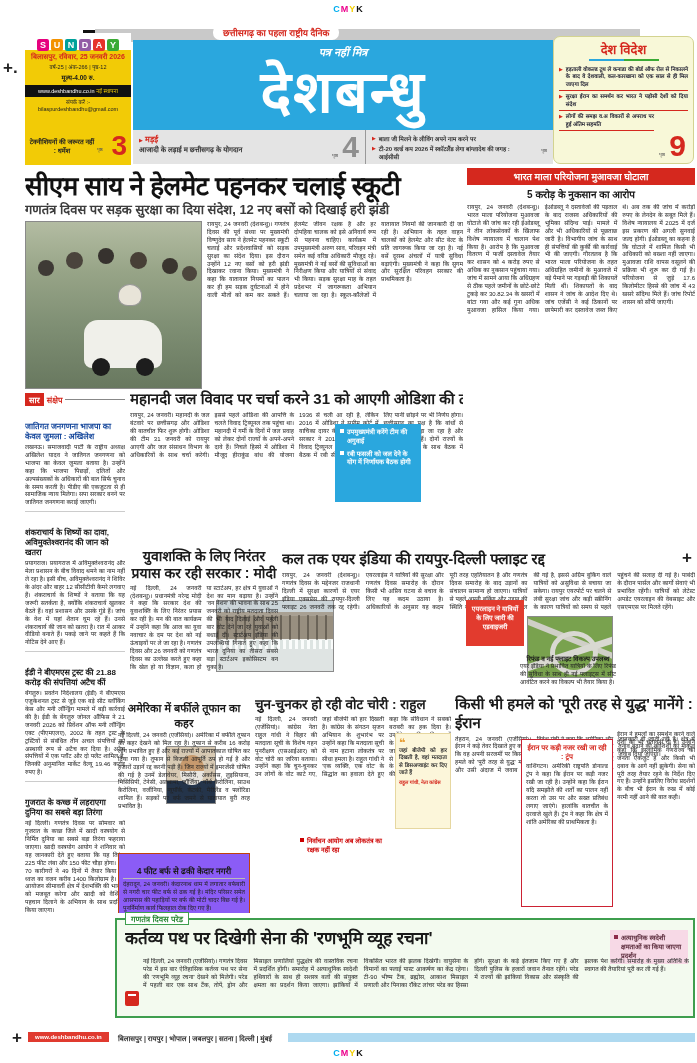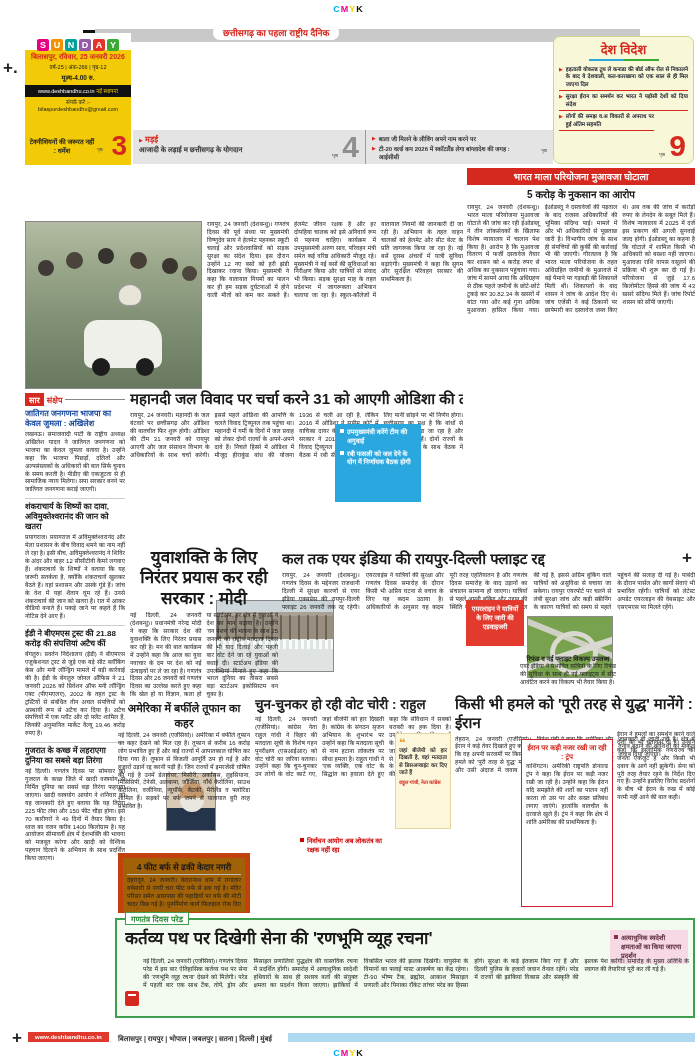--- a/index.html
+++ b/index.html
@@ -59,21 +59,21 @@
   .tease-li{font-size:6px;font-weight:bold;color:#333;display:flex;gap:3px;margin-top:2px;}
   .strip .bignum{color:#8f8f8f;font-size:30px;}
   .strip-page{position:absolute;right:6px;top:2px;text-align:right;}
   
   .h-lead{font-size:26px;font-weight:bold;color:#111;letter-spacing:-0.5px;}
   .h-sub{font-size:13px;font-weight:bold;color:#3c3c3c;}
   .kicker{background:#d5281e;color:#fff;font-size:9.5px;font-weight:bold;text-align:center;padding:2px 0;}
   .h-eow{font-size:16.5px;font-weight:bold;text-align:center;line-height:1.2;margin-top:3px;}
   .h-eow-sub{font-size:10px;font-weight:bold;text-align:center;margin-top:2px;}
   .h-mah{font-size:15px;font-weight:bold;}
-  .h-med{font-size:17px;font-weight:bold;text-align:center;line-height:1.2;}
+  .h-med{font-size:14px;font-weight:bold;text-align:center;line-height:1.2;}
   .h-air{font-size:15px;font-weight:bold;}
   .h-usa{font-size:11px;font-weight:bold;text-align:center;}
   .h-rahul{font-size:13.5px;font-weight:bold;}
   .h-iran{font-size:15px;font-weight:bold;line-height:1.25;}
   
   .photo{overflow:hidden;position:relative;border:1px solid #8a8a8a;box-sizing:border-box;}
   .lead-photo{background:linear-gradient(180deg,#b3bca2 0%,#97a487 30%,#7f8f74 62%,#68785f 100%);}
   .head{position:absolute;border-radius:50%;}
   .scooter{position:absolute;left:58px;top:98px;width:78px;height:48px;background:#f0f0ea;border-radius:14px 20px 8px 8px;}
   .scooter:before{content:"";position:absolute;left:8px;bottom:-8px;width:18px;height:18px;border-radius:50%;background:#1d1d1d;}
@@ -96,38 +96,38 @@
   .fuselage:after{content:"";position:absolute;left:0;right:0;bottom:1px;height:3px;background:#c8102e;}
   .tailfin{position:absolute;left:12%;top:16%;width:12px;height:16px;background:#c8102e;clip-path:polygon(0 0,100% 100%,0 100%);}
   
   .bluebox{background:#2aa7de;color:#fff;padding:4px 5px;box-sizing:border-box;}
   .bluebox .bi{display:flex;gap:3px;font-size:6.5px;font-weight:bold;line-height:1.35;margin-bottom:4px;text-align:left;}
   .bsq{width:4px;height:4px;background:#fff;margin-top:1px;flex:none;}
   
   .advisory{background:#e23b2e;color:#fff;font-size:6.5px;font-weight:bold;line-height:1.4;padding:4px;box-sizing:border-box;text-align:center;}
   .cap-title{font-size:6.5px;font-weight:bold;text-align:center;}
   
-  .kedar{border:5px solid #c2410c;padding:3px 4px;box-sizing:border-box;background:#a16207;}
+  .kedar{border:1px solid #c2410c;padding:11px 4px;box-sizing:border-box;background:#8b5cf6;}
   .kedar-title{font-size:8.5px;font-weight:bold;text-align:center;border-bottom:1px solid #bbb;padding-bottom:2px;margin-bottom:2px;}
   
   .quote{background:#fcf6da;border:1px solid #e6d7a0;padding:3px;box-sizing:border-box;}
   .qmark{color:#e8a13c;font-size:11px;line-height:10px;font-weight:bold;}
   .qtext{font-size:5.5px;font-weight:bold;color:#333;line-height:1.35;text-align:justify;}
   .qby{font-size:5px;color:#d5281e;font-weight:bold;margin-top:2px;}
   
   .trump{border:1px solid #c23;background:#fff;padding:3px 4px;box-sizing:border-box;}
   .trump-title{color:#d5281e;font-size:7px;font-weight:bold;text-align:center;line-height:1.3;margin-bottom:2px;}
   .redline{color:#c00;font-weight:bold;font-size:6.5px;display:flex;gap:3px;}
   .rsq{width:4px;height:4px;background:#c00;margin-top:2px;flex:none;}
   
   .saar-head{display:flex;align-items:center;gap:3px;}
   .saar-tab{background:#d5281e;color:#fff;font-size:8px;font-weight:bold;padding:1px 4px;}
   .saar-tab2{color:#d5281e;font-size:8px;font-weight:bold;}
   .saar-rule{flex:1;border-top:1px solid #888;}
-  .saar-item-h{font-size:8px;font-weight:bold;line-height:1.25;margin:3px 0 2px;}
+  .saar-item-h{font-size:8px;font-weight:bold;line-height:1.25;margin:16px 0 2px;}
   .blueh{color:#16489c;}
   .saar-sep{border-top:1px solid #ccc;margin-top:4px;}
   
   .parade{border:2px solid #3e9e4e;background:#f3faef;box-sizing:border-box;}
   .parade-label{position:absolute;top:-8px;left:8px;background:#fff;border:1px solid #3e9e4e;color:#2e8b3a;
      font-size:8px;font-weight:bold;padding:0 5px;}
   .h-parade{font-size:17px;font-weight:bold;margin:6px 8px 2px;}
   .pinkbox{background:#f7d9e6;color:#5a2a3a;font-size:6.5px;font-weight:bold;padding:3px 4px;box-sizing:border-box;display:flex;gap:3px;line-height:1.4;}
   .pinkbox .psq{width:4px;height:4px;background:#8d2a4a;margin-top:2px;flex:none;}
   .bookicon{width:14px;height:15px;background:#d5281e;border-radius:2px;position:relative;}
@@ -168,20 +168,24 @@
       <div>bilaspurdeshbandhu@gmail.com</div>
     </div>
   </div>
 
   <div class="abs left-teaser" style="left:25px;top:130px;">
     <div class="abs lt-txt" style="left:4px;top:7px;">टेक्नीशियनों की जरूरत नहीं : धर्मेश</div>
     <div class="abs pglabel" style="left:72px;top:16px;">पृष्ठ</div>
     <div class="abs bignum" style="right:4px;top:2px;color:#d5281e;font-size:28px;">3</div>
   </div>
 
+  <div class="abs mast" style="left:133px;top:40px;">
+    <div class="slogan">पत्र नहीं मित्र</div>
+    <div class="paper-title">देशबन्धु</div>
+  </div>
 
   <div class="abs dv" style="left:553px;top:36px;">
     <div class="dv-title">देश विदेश</div>
     <div class="dv-rule"></div>
     <div class="dv-item">
       <span class="dv-arrow">▶</span>
       <span>हड़ताली वोकल्ड टूथ ले कनाडा की बोर्ड ऑफ रोल से निकालने के बाद वे देशवाली, कल-कारखाना को एक साल से ही मिल जाएगा दिल</span>
     </div>
     <div class="dv-item">
       <span class="dv-arrow">▶</span>
@@ -214,20 +218,22 @@
       <div class="tease-li">
         <span class="dv-arrow">▶</span>
         <span style="width:145px;">टी-20 वर्ल्ड कप 2026 में स्कॉटलैंड लेगा बांग्लादेश की जगह : आईसीसी</span>
       </div>
       <div class="strip-page" style="top:8px;">
         <span class="pglabel">पृष्ठ</span>
       </div>
     </div>
   </div>
 
+  <div class="abs h-lead nowrap" style="left:25px;top:167px;width:440px;">सीएम साय ने हेलमेट पहनकर चलाई स्कूटी</div>
+  <div class="abs h-sub nowrap" style="left:25px;top:200px;width:440px;">गणतंत्र दिवस पर सड़क सुरक्षा का दिया संदेश, 12 नए बसों को दिखाई हरी झंडी</div>
   <div class="abs photo lead-photo" style="left:25px;top:221px;width:177px;height:168px;">
     <div class="head" style="left:12px;top:38px;width:16px;height:16px;background:#3e3a35;"></div>
     <div class="head" style="left:40px;top:30px;width:17px;height:17px;background:#4a443c;"></div>
     <div class="head" style="left:72px;top:26px;width:16px;height:16px;background:#36322e;"></div>
     <div class="head" style="left:104px;top:30px;width:17px;height:17px;background:#473f36;"></div>
     <div class="head" style="left:136px;top:36px;width:16px;height:16px;background:#3a352f;"></div>
     <div class="head" style="left:156px;top:44px;width:15px;height:15px;background:#4d463d;"></div>
     <div class="helmet"></div>
     <div class="scooter"></div>
   </div>

